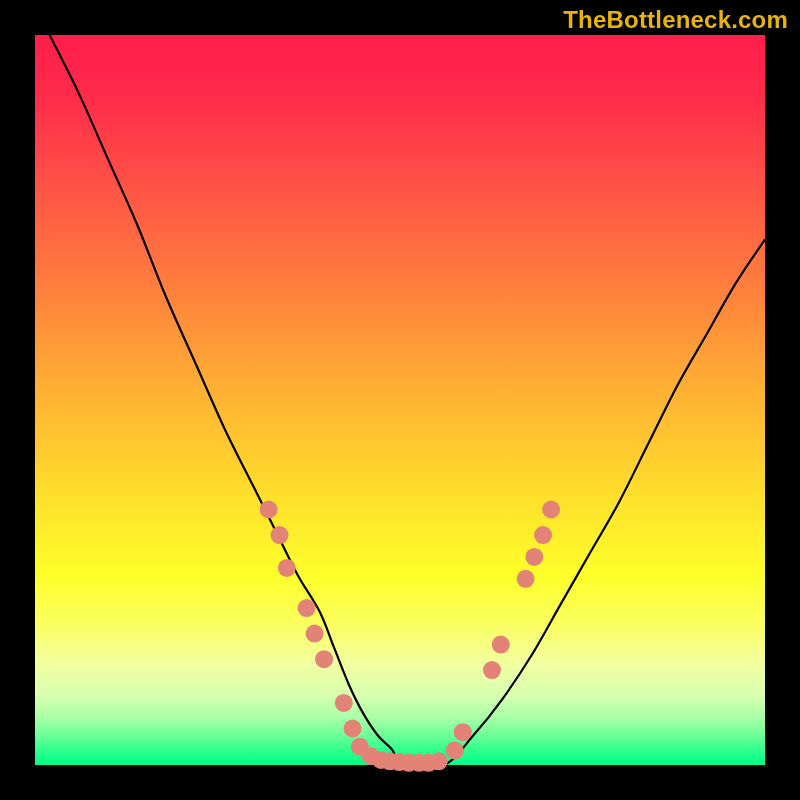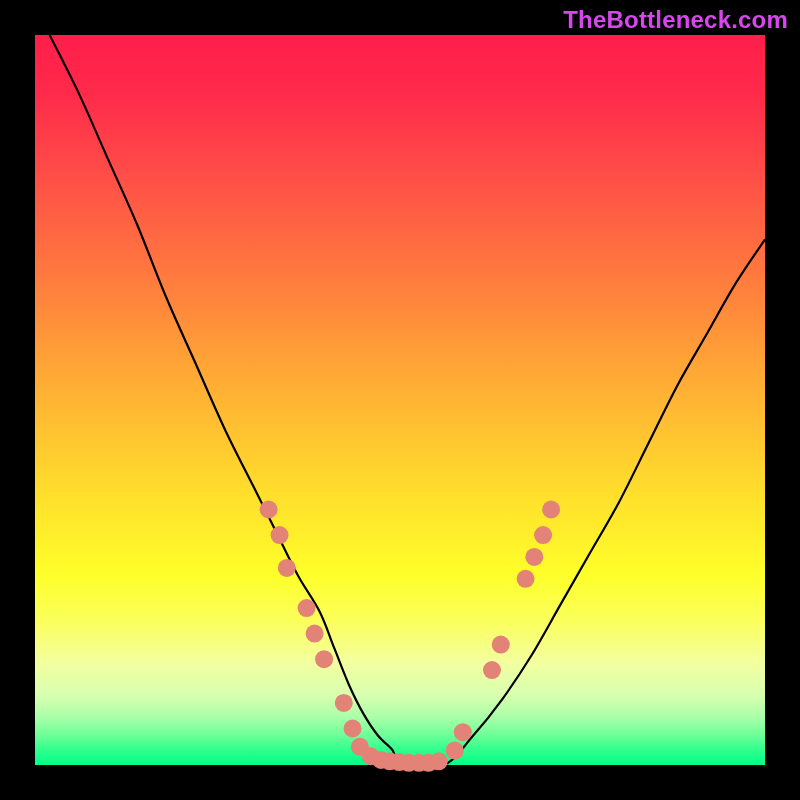--- a/index.html
+++ b/index.html
@@ -8,21 +8,21 @@
     height: 800px;
     background: #000;
     position: relative;
     overflow: hidden;
     font-family: Arial, Helvetica, sans-serif;
   }
   .watermark {
     position: absolute;
     top: 6px;
     right: 12px;
-    color: #d946ef;
+    color: #eab308;
     font-size: 24px;
     font-weight: bold;
     letter-spacing: 0.2px;
     z-index: 10;
   }
   .plot-area {
     position: absolute;
     left: 35px;
     top: 35px;
     width: 730px;

